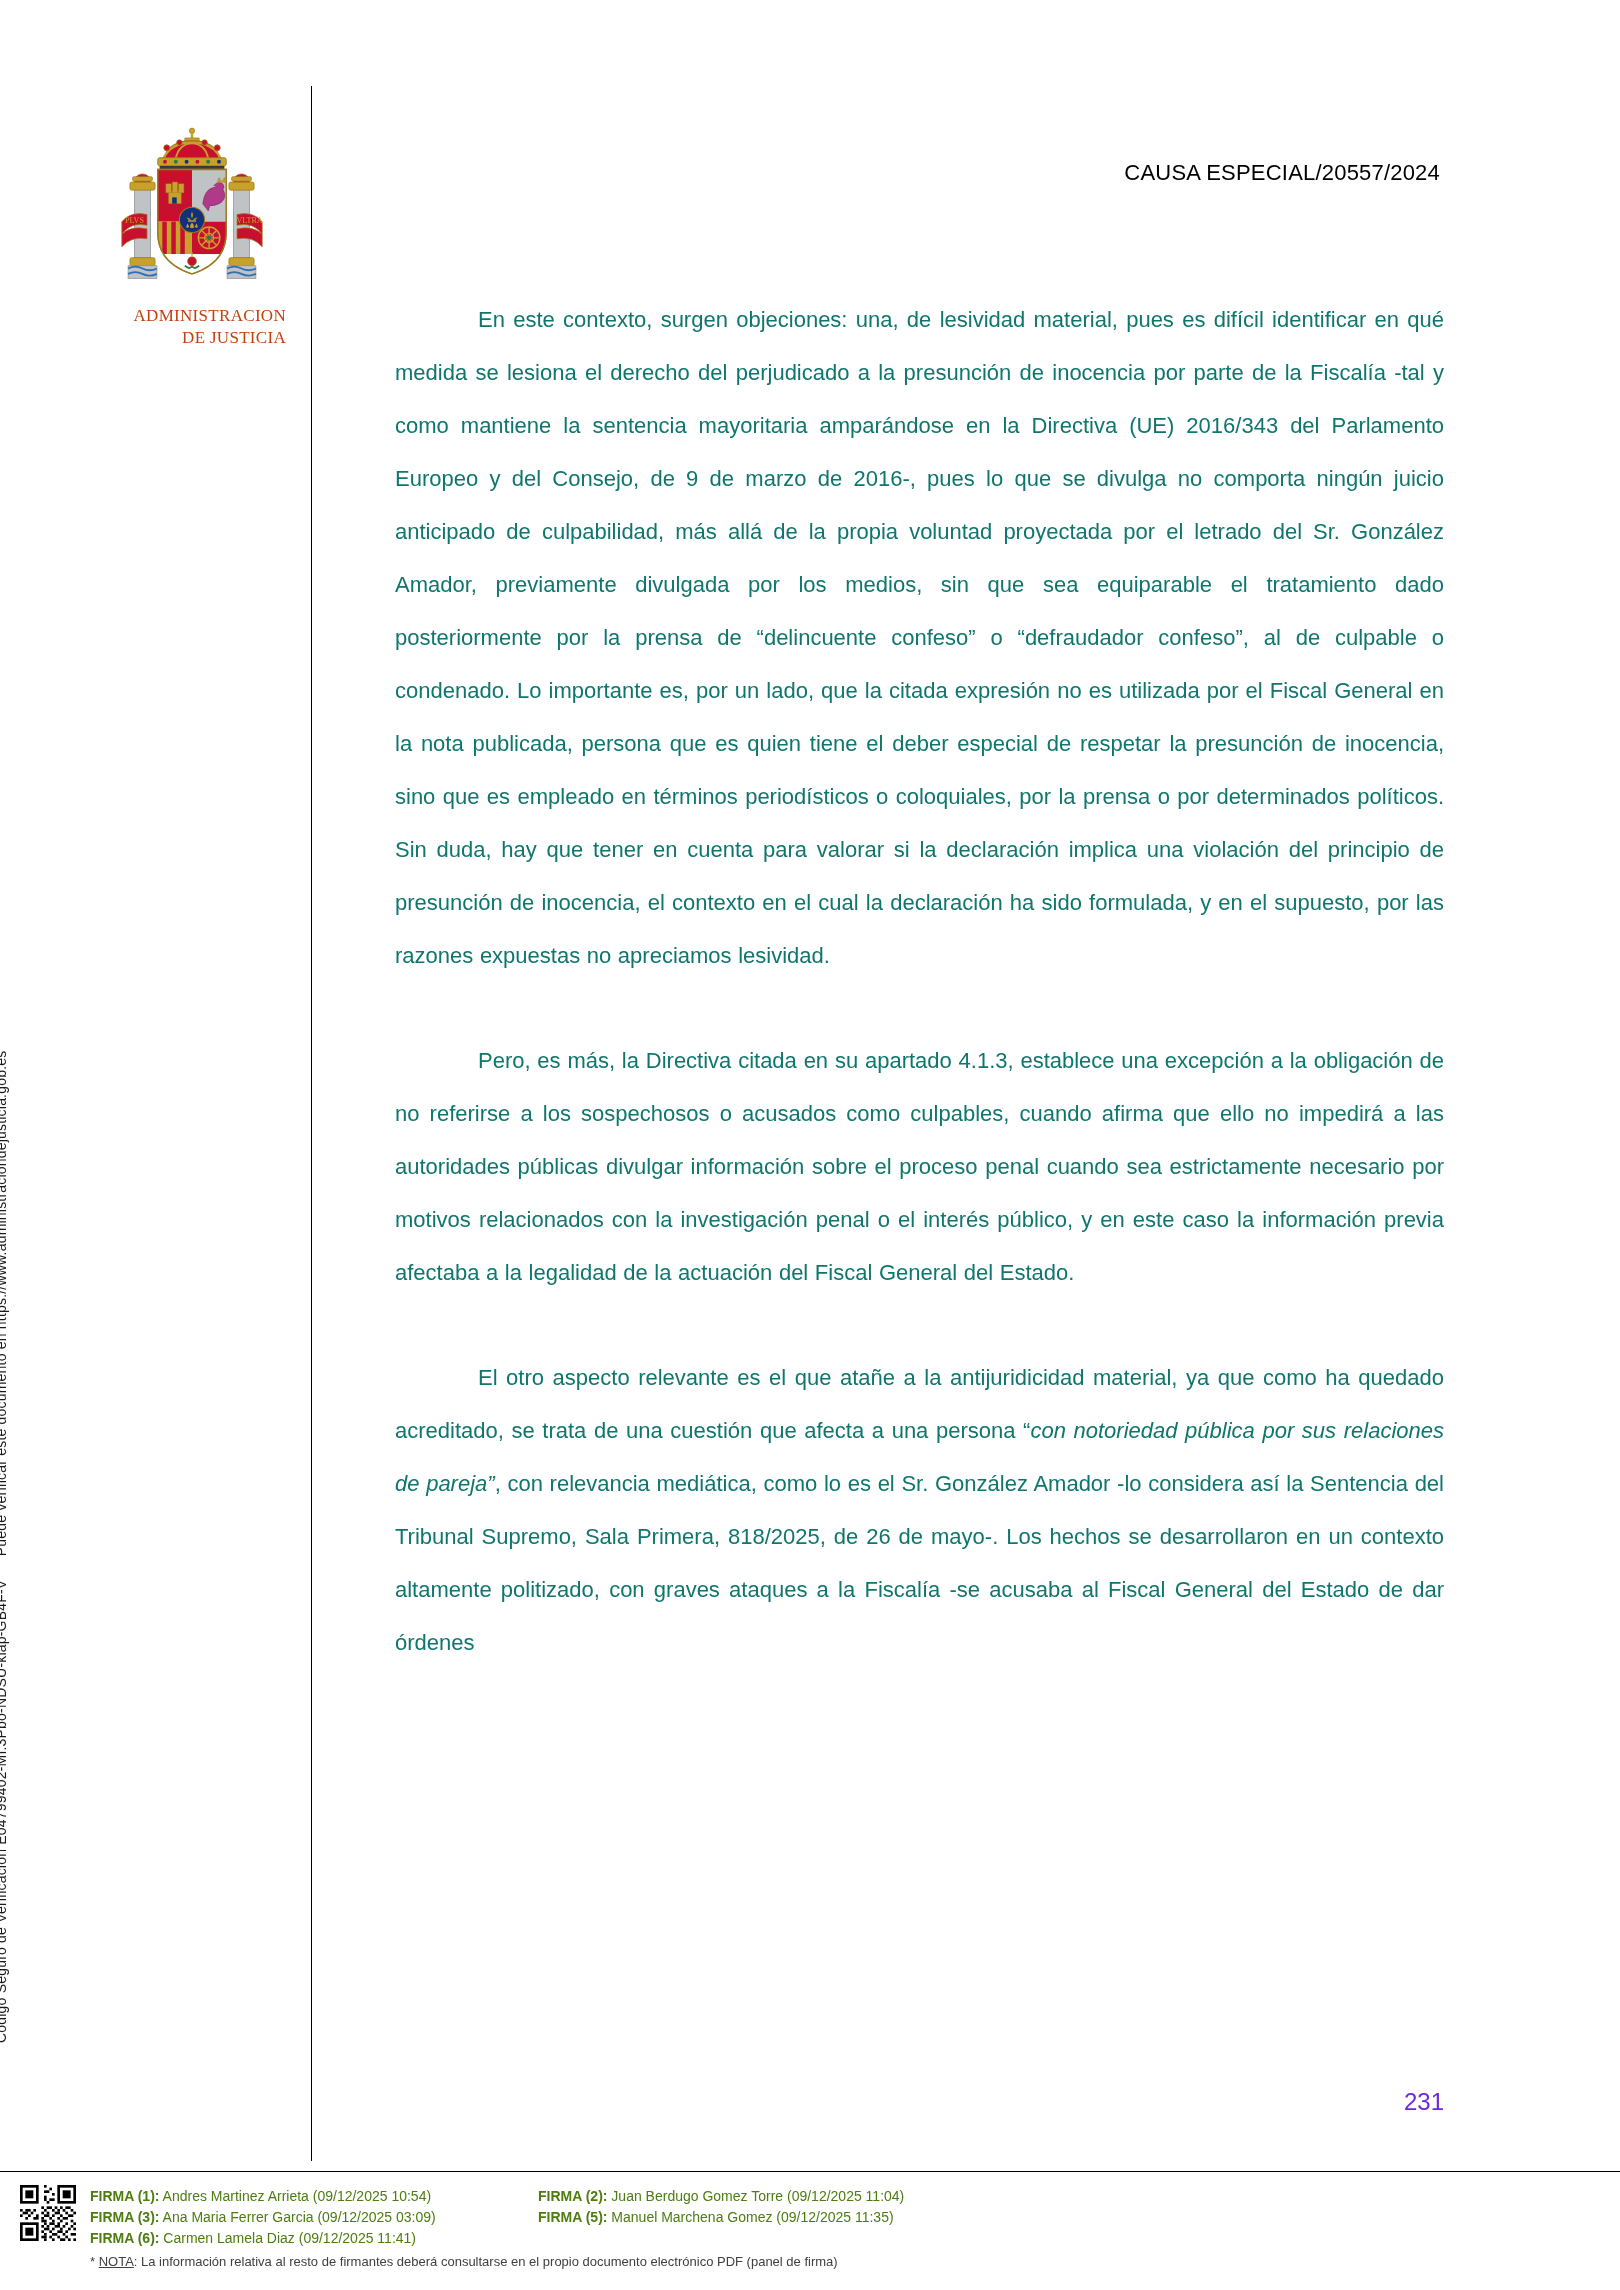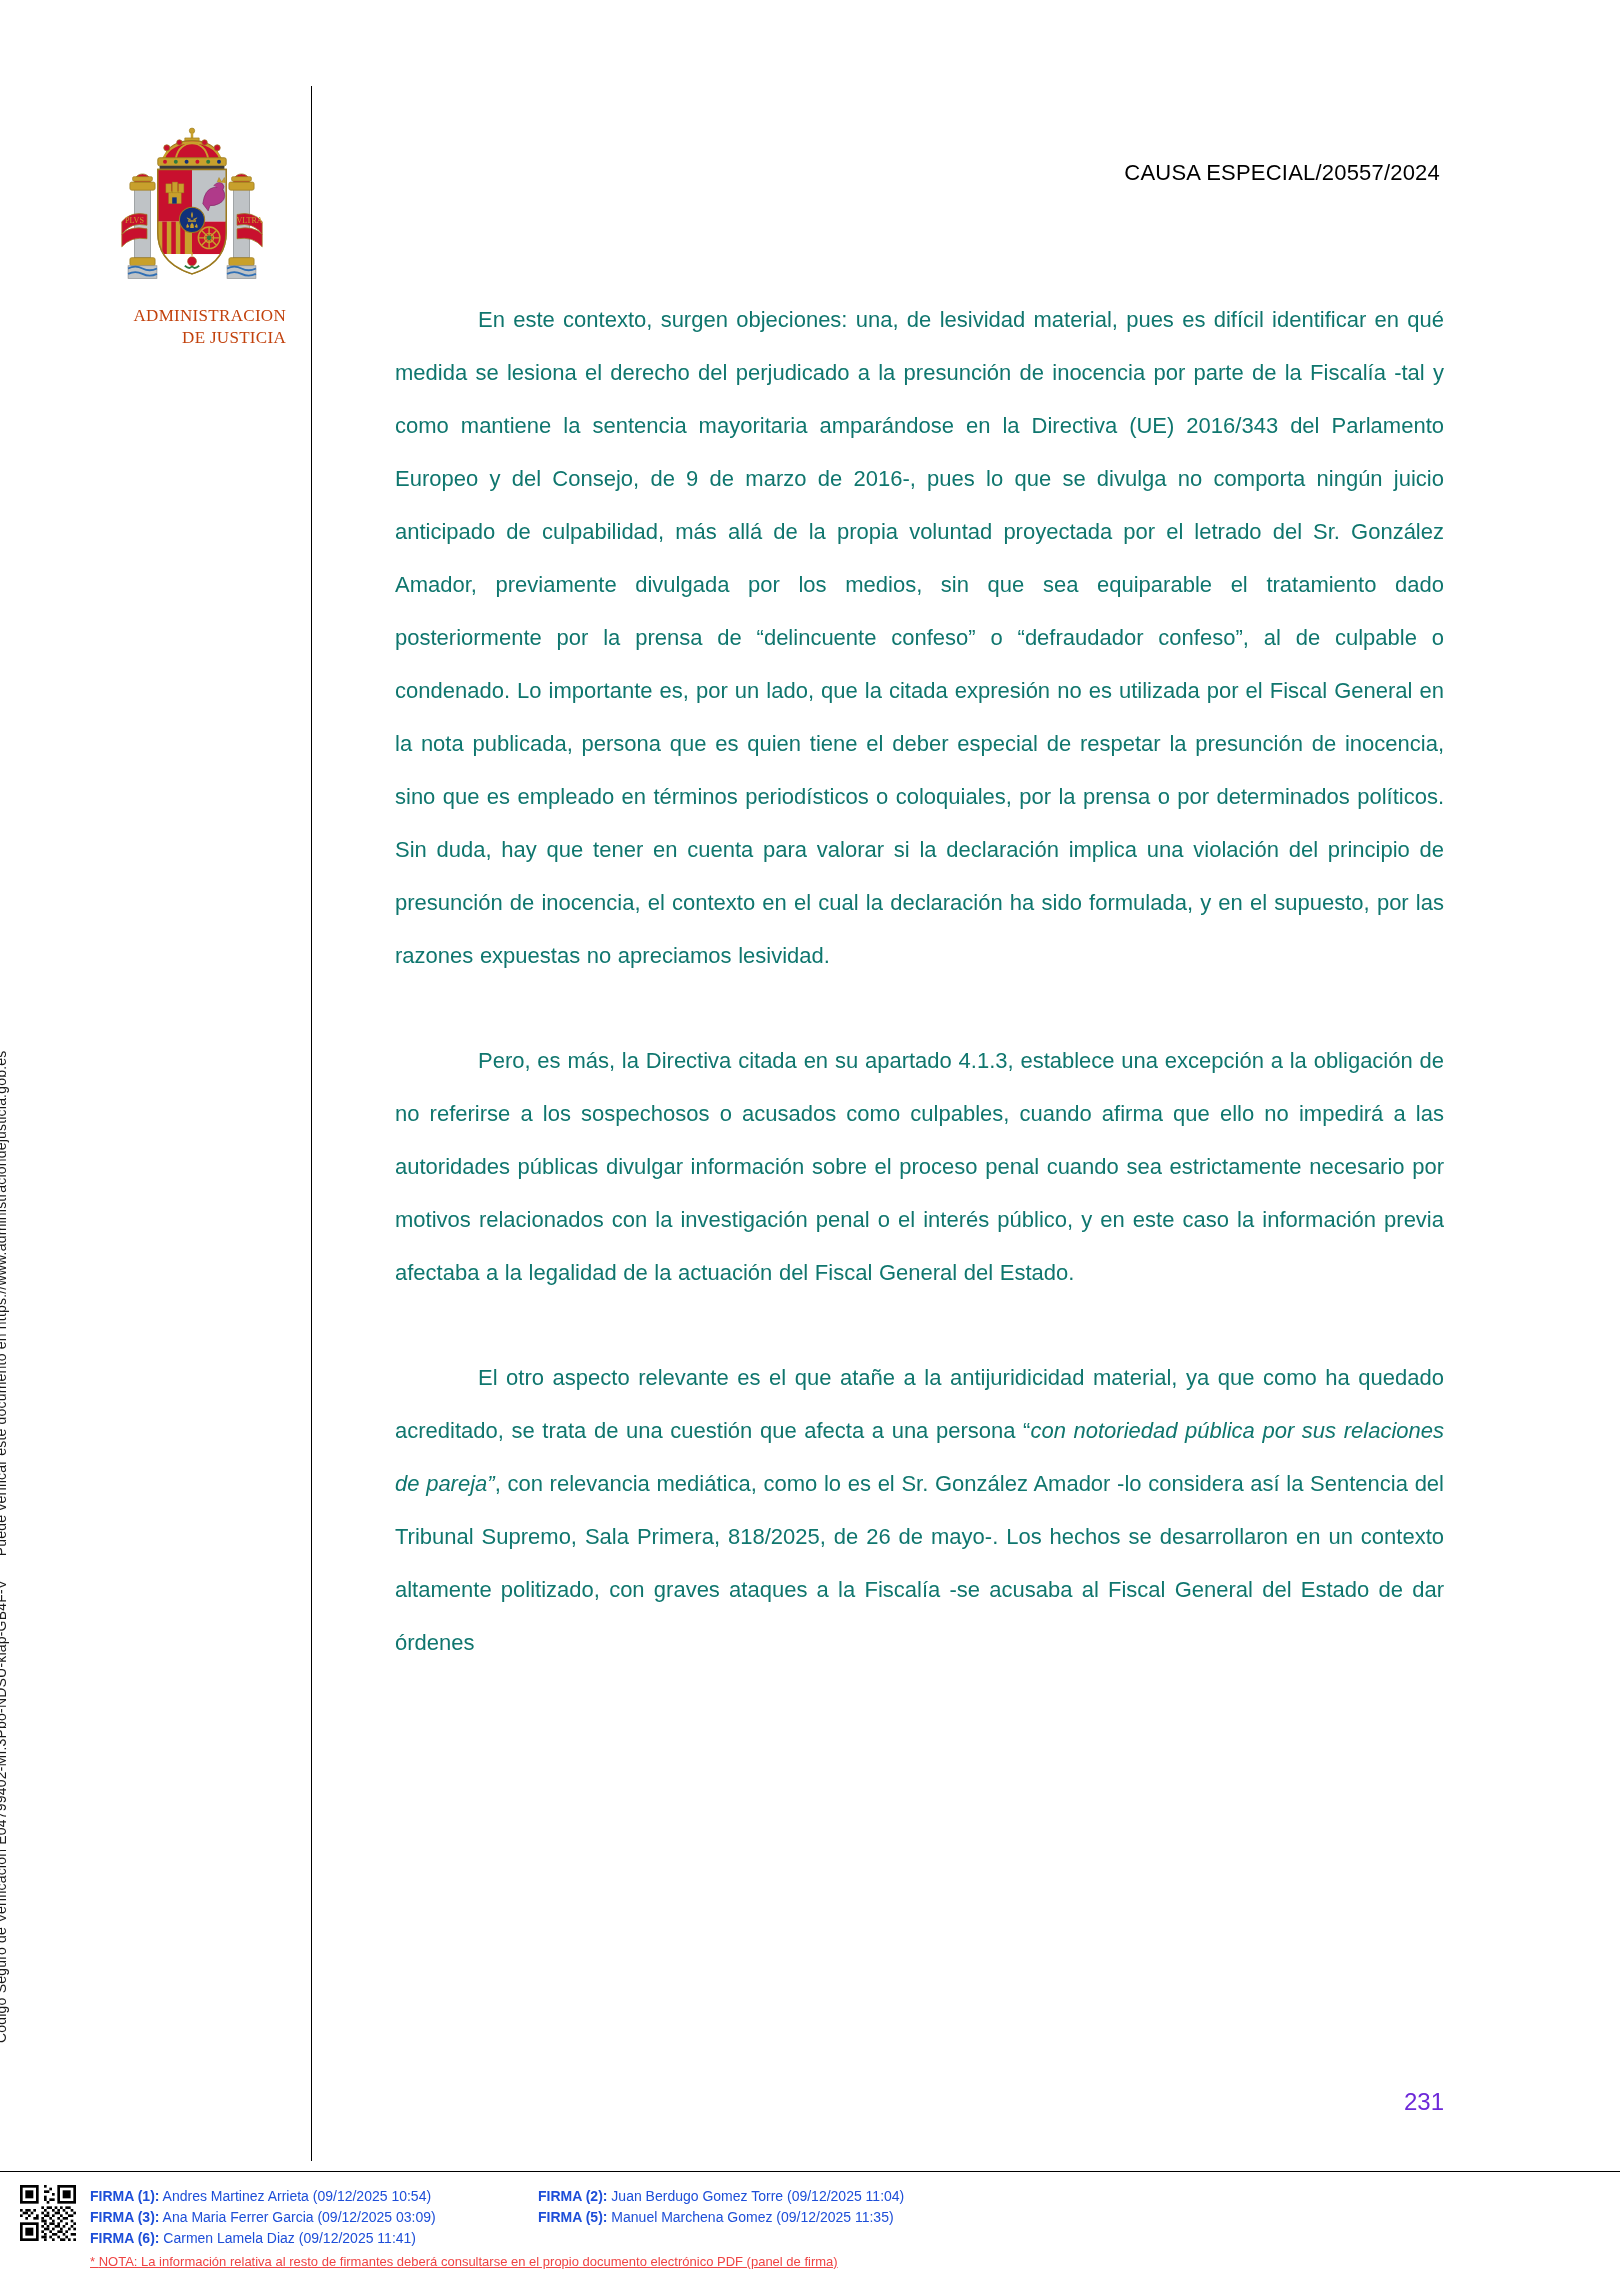--- a/index.html
+++ b/index.html
@@ -138,30 +138,29 @@
   }
   .sig-grid {
     display: grid;
     grid-template-columns: 448px 1fr;
     row-gap: 0px;
   }
   .sig {
     font-size: 14px;
     line-height: 21px;
     white-space: nowrap;
-    color: #1d4ed8;
+    color: #4d7c0f;
   }
   .sig b { font-weight: bold; }
   .note {
     margin-top: 3.6px;
     font-size: 13px;
     line-height: 17px;
-    color: #ef4444;
+    color: #404040;
     white-space: nowrap;
-    text-decoration: underline;
   }
   .note .nota-u { text-decoration: underline; }
 </style>
 </head>
 <body>
 
 <div id="page">
 
   <div class="margin-strip">
     <div class="vertical-text">

